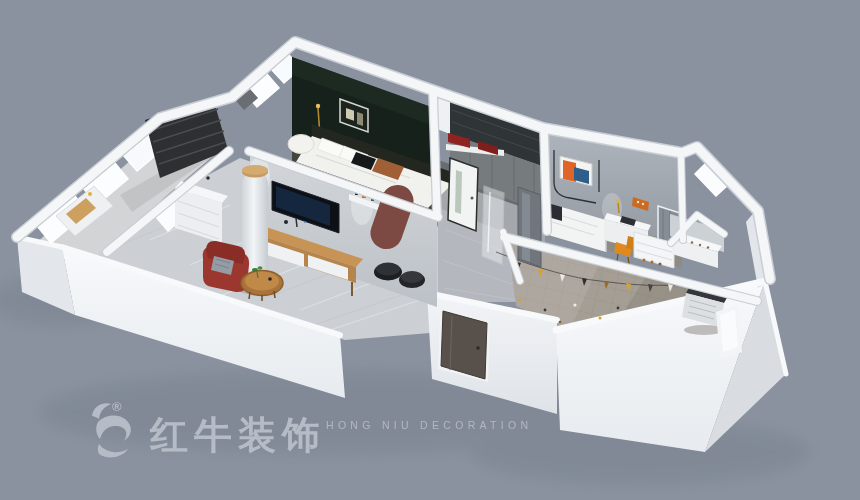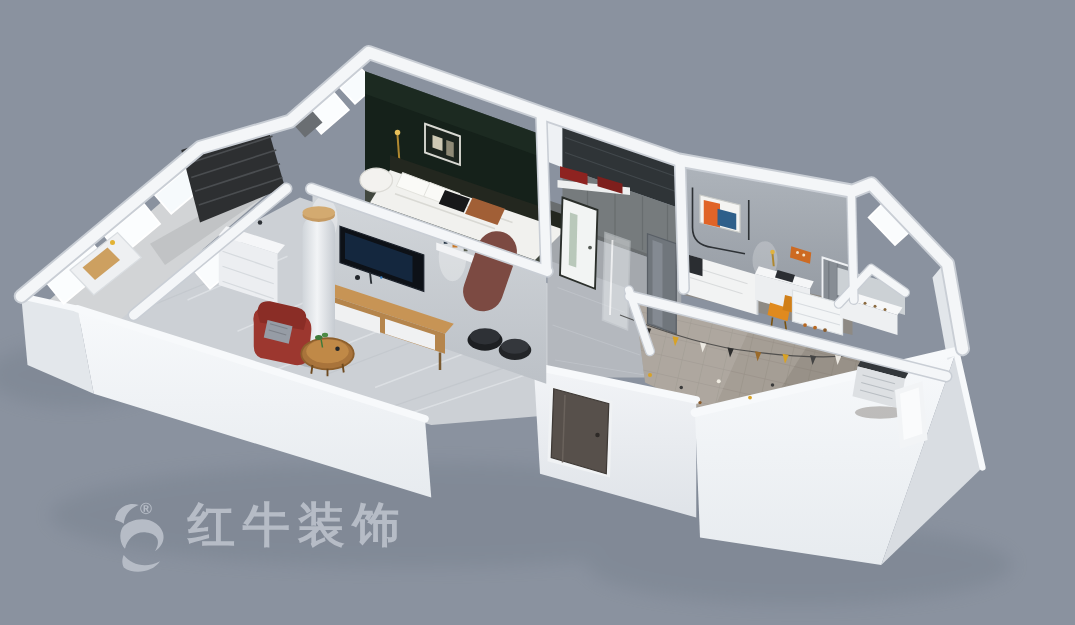--- a/index.html
+++ b/index.html
@@ -4,21 +4,21 @@
 <style>
   html,body{margin:0;padding:0;background:#8a929f;}
   .stage{position:relative;width:860px;height:500px;overflow:hidden;
          font-family:"Liberation Sans","DejaVu Sans",sans-serif;background:#8a929f;}
   .stage svg{position:absolute;left:0;top:0;}
   
   .logo{position:absolute;left:84px;top:400px;display:flex;align-items:flex-start;
         color:#b6bcc6;user-select:none;}
   .logo .bull{position:relative;width:60px;height:58px;margin-right:6px;}
   .logo .reg{position:absolute;left:28px;top:-1px;font-size:13px;font-weight:bold;color:#b6bcc6;}
-  .logo .txt{display:flex;flex-direction:row;margin-top:2px;}
+  .logo .txt{display:flex;flex-direction:row;margin-top:16px;}
   .logo .cn{font-size:38px;font-weight:bold;letter-spacing:6px;line-height:1.05;color:#b6bcc6;}
   .logo .en{font-size:10.5px;letter-spacing:4.3px;margin-top:3px;color:#b2b8c2;}
 </style>
 </head>
 <body>
 
 <div class="stage">
 <svg width="860" height="500" viewBox="0 0 860 500">
   <defs>
     <filter id="soft" x="-40%" y="-40%" width="180%" height="180%">
@@ -396,15 +396,16 @@
         <g fill="#b6bcc6">
           <path d="M8,16 C9,6 19,1 27,4 C20,7 16,11 15,19 C12,17 9,16 8,16 Z"></path>
           <path d="M14,22 C20,15 33,13 41,19 C49,25 49,35 40,41 C45,33 42,27 33,26 C24,25 18,31 16,39 C12,35 11,27 14,22 Z"></path>
           <path d="M15,44 C21,52 33,55 44,49 C38,58 23,60 15,54 C13,50 14,46 15,44 Z"></path>
         </g>
       </svg>
       <span class="reg">®</span>
     </div>
     <div class="txt">
       <div class="cn">红牛装饰</div>
+      <div class="en">HONG NIU DECORATION</div>
     </div>
   </div>
 </div>
 
 </body></html>

